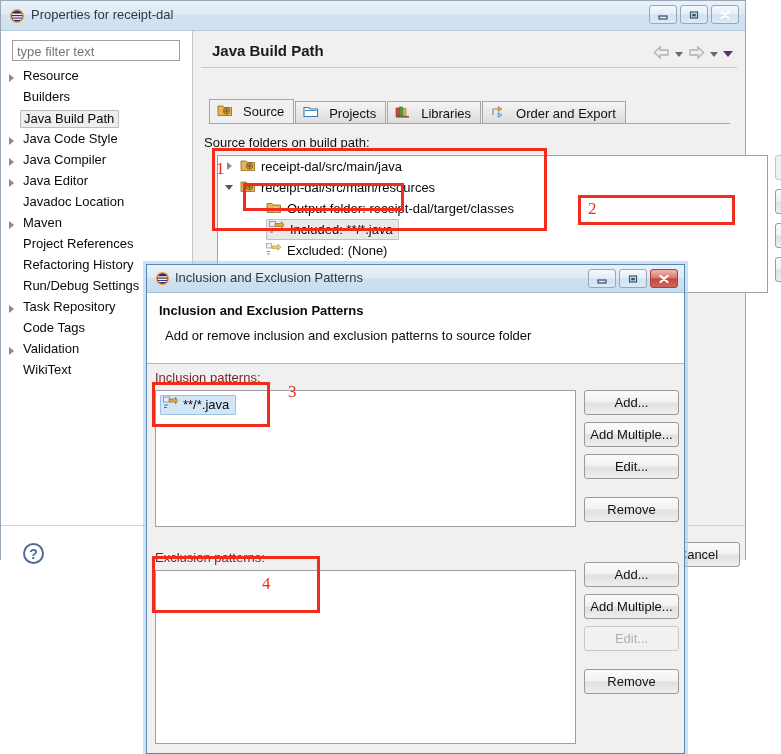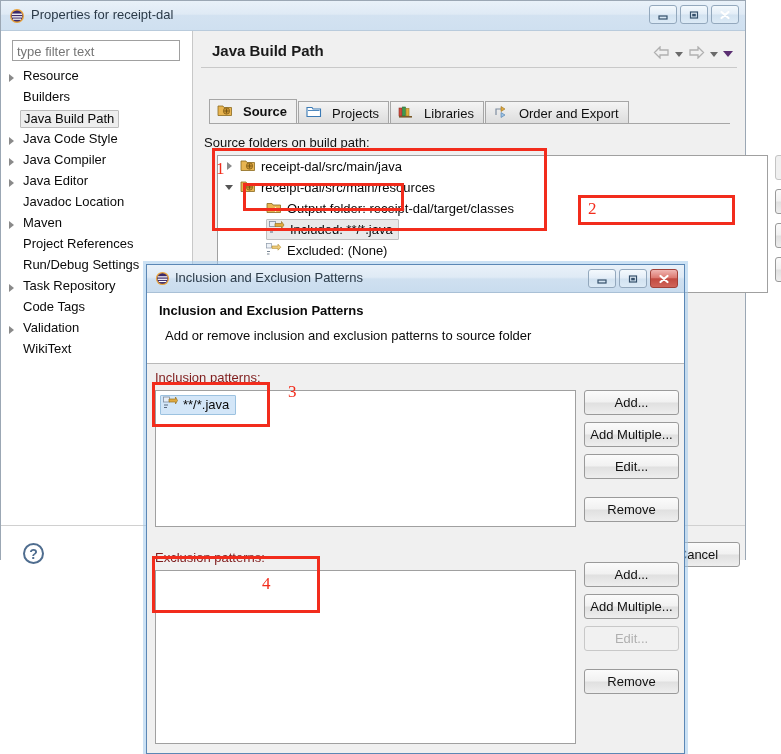--- a/index.html
+++ b/index.html
@@ -157,21 +157,21 @@
     font-size: 13px; color: #111;
     box-sizing: border-box;
     margin-right: 1px;
     gap: 5px;
     white-space: nowrap;
   }
   .tab.active {
     background: #f0f0f0;
     height: 25px;
     border-bottom: 1px solid #f0f0f0;
-    font-weight: bold;
+    font-weight: normal;
   }
   .tabs-underline {
     position: absolute; left: 16px; top: 92px;
     width: 521px; height: 1px; background: #a6a6a6;
   }
 
   .src-label {
     position: absolute; left: 11px; top: 104px;
     font-size: 13px; color: #111;
   }
@@ -412,20 +412,23 @@
               <span class="lbl">Javadoc Location</span>
             </div>
             <div class="tree-item">
               <span class="arrow"></span>
               <span class="lbl">Maven</span>
             </div>
             <div class="tree-item">
               <span class="lbl">Project References</span>
             </div>
             <div class="tree-item">
+              <span class="lbl">Refactoring History</span>
+            </div>
+            <div class="tree-item">
               <span class="lbl">Run/Debug Settings</span>
             </div>
             <div class="tree-item">
               <span class="arrow"></span>
               <span class="lbl">Task Repository</span>
             </div>
             <div class="tree-item">
               <span class="lbl">Code Tags</span>
             </div>
             <div class="tree-item">

